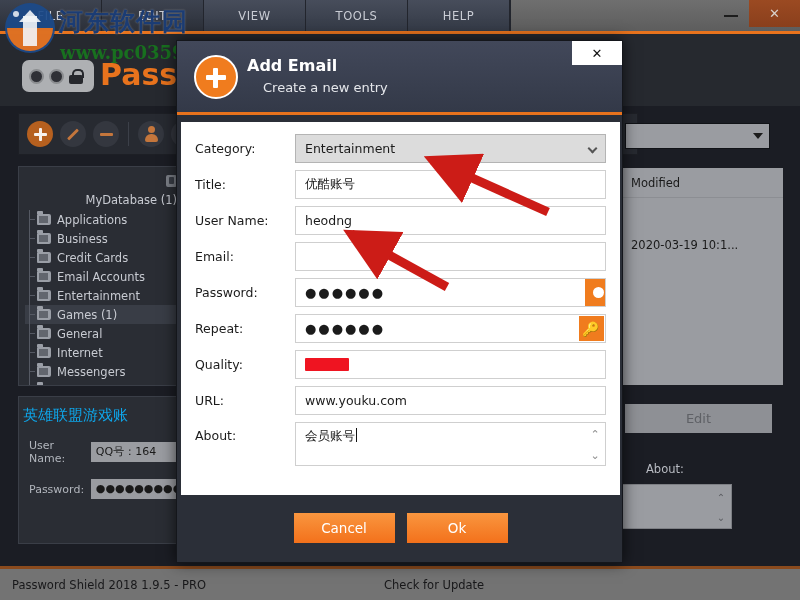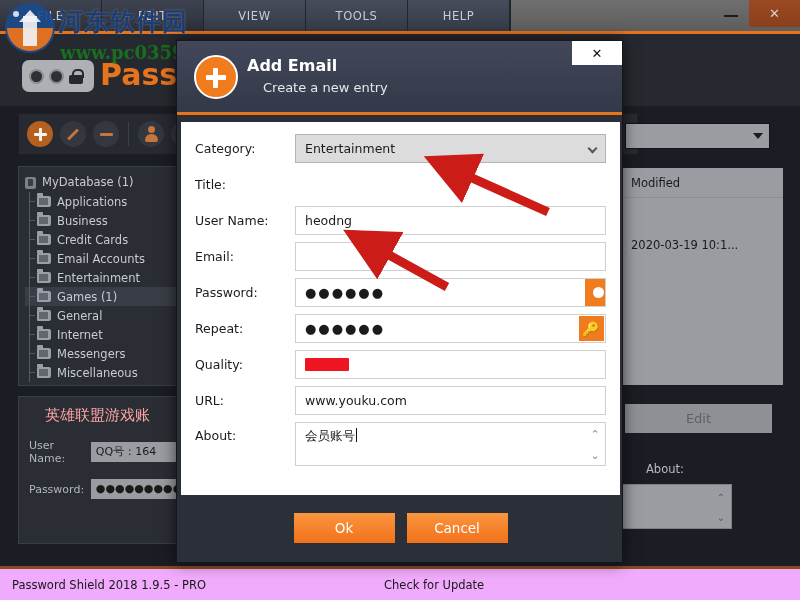--- a/index.html
+++ b/index.html
@@ -134,21 +134,21 @@
   .tb-sep { width: 1px; height: 24px; background: #3c4049; margin: 0 2px; }
 
   
   .tree-panel {
     position: absolute; left: 18px; top: 166px; width: 160px; height: 220px;
     background: #2a2d34; border: 1px solid #3a3e47;
     padding: 8px 0 0 6px; overflow: hidden;
   }
   .tree-root {
     display: flex; align-items: flex-end; gap: 6px;
-    font-size: 11.5px; color: #c8cbd2; margin-bottom: 3px;
+    font-size: 11.5px; color: #c8cbd2; margin-bottom: 3px; flex-direction: column;
   }
   .db-icon {
     width: 11px; height: 12px; border-radius: 2px;
     background: #7c8088; position: relative;
   }
   .db-icon::after {
     content: ""; position: absolute; left: 3px; top: 2px;
     width: 5px; height: 7px; background: #3a3e47; border-radius: 1px;
   }
   .tree-item {
@@ -179,23 +179,22 @@
     content: ""; position: absolute; left: 2px; top: 2px;
     width: 9px; height: 7px; background: #62666e;
   }
 
   
   .detail-panel {
     position: absolute; left: 18px; top: 396px; width: 160px; height: 148px;
     background: #2a2d34; border: 1px solid #3a3e47; overflow: hidden;
   }
   .detail-title {
-    font-size: 15px; color: #fca5a5; padding: 9px 0 0 10px;
+    font-size: 15px; color: #0ea5e9; padding: 9px 0 0 4px;
     white-space: nowrap;
-    margin-left: 16px;
   }
   .detail-row {
     display: flex; align-items: center; gap: 6px;
     padding-left: 10px; margin-top: 14px;
   }
   .detail-label { font-size: 11px; color: #b2b6bd; width: 66px; }
   .detail-value {
     background: #9a9ca1; color: #1a1a1a; font-size: 11px;
     height: 20px; line-height: 20px; padding: 0 5px;
     width: 100px; white-space: nowrap; overflow: hidden;
@@ -248,21 +247,21 @@
     display: flex; align-items: center; justify-content: center;
   }
 
   
   .statusbar-rule {
     position: absolute; left: 0; bottom: 31px; width: 800px; height: 3px;
     background: #8a4a1d;
   }
   .statusbar {
     position: absolute; left: 0; bottom: 0; width: 800px; height: 31px;
-    background: #f0abfc; display: flex; align-items: center;
+    background: #737373; display: flex; align-items: center;
     font-size: 11.5px; color: #18181a;
   }
   .status-left { padding-left: 12px; }
   .status-center { margin-left: 178px; }
 
   
   .dialog {
     position: absolute; left: 176px; top: 40px; width: 447px; height: 523px;
     background: #2b2f38; border: 1px solid #14161b;
     box-shadow: 0 0 14px rgba(0,0,0,.65);
@@ -528,20 +527,23 @@
       <div class="frow">
         <div class="flabel">Category:</div>
         <div class="finput select">
           <span>Entertainment</span>
           <span class="chev"></span>
         </div>
       </div>
 
       <div class="frow">
         <div class="flabel">Title:</div>
+        <div class="finput">
+            <span>优酷账号</span>
+          </div>
       </div>
 
       <div class="frow">
         <div class="flabel">User Name:</div>
         <div class="finput">
             <span>heodng</span>
           </div>
       </div>
 
       <div class="frow">
@@ -590,24 +592,24 @@
             <span>⌃</span>
             <span>⌄</span>
           </div>
         </div>
       </div>
 
     </div>
 
     <div class="dlg-footer">
       <div class="dlg-btn">
+          <span>Cancel</span>
+        </div>
+      <div class="dlg-btn">
           <span>Ok</span>
-        </div>
-      <div class="dlg-btn">
-          <span>Cancel</span>
         </div>
     </div>
   </div>
 
   <svg class="arrow-layer" viewBox="0 0 800 600">
     <defs>
       <marker id="ah" markerWidth="6" markerHeight="6" refX="5" refY="3" orient="auto">
         <path d="M0,0 L6,3 L0,6 Z" fill="#cc1c17"></path>
       </marker>
     </defs>

